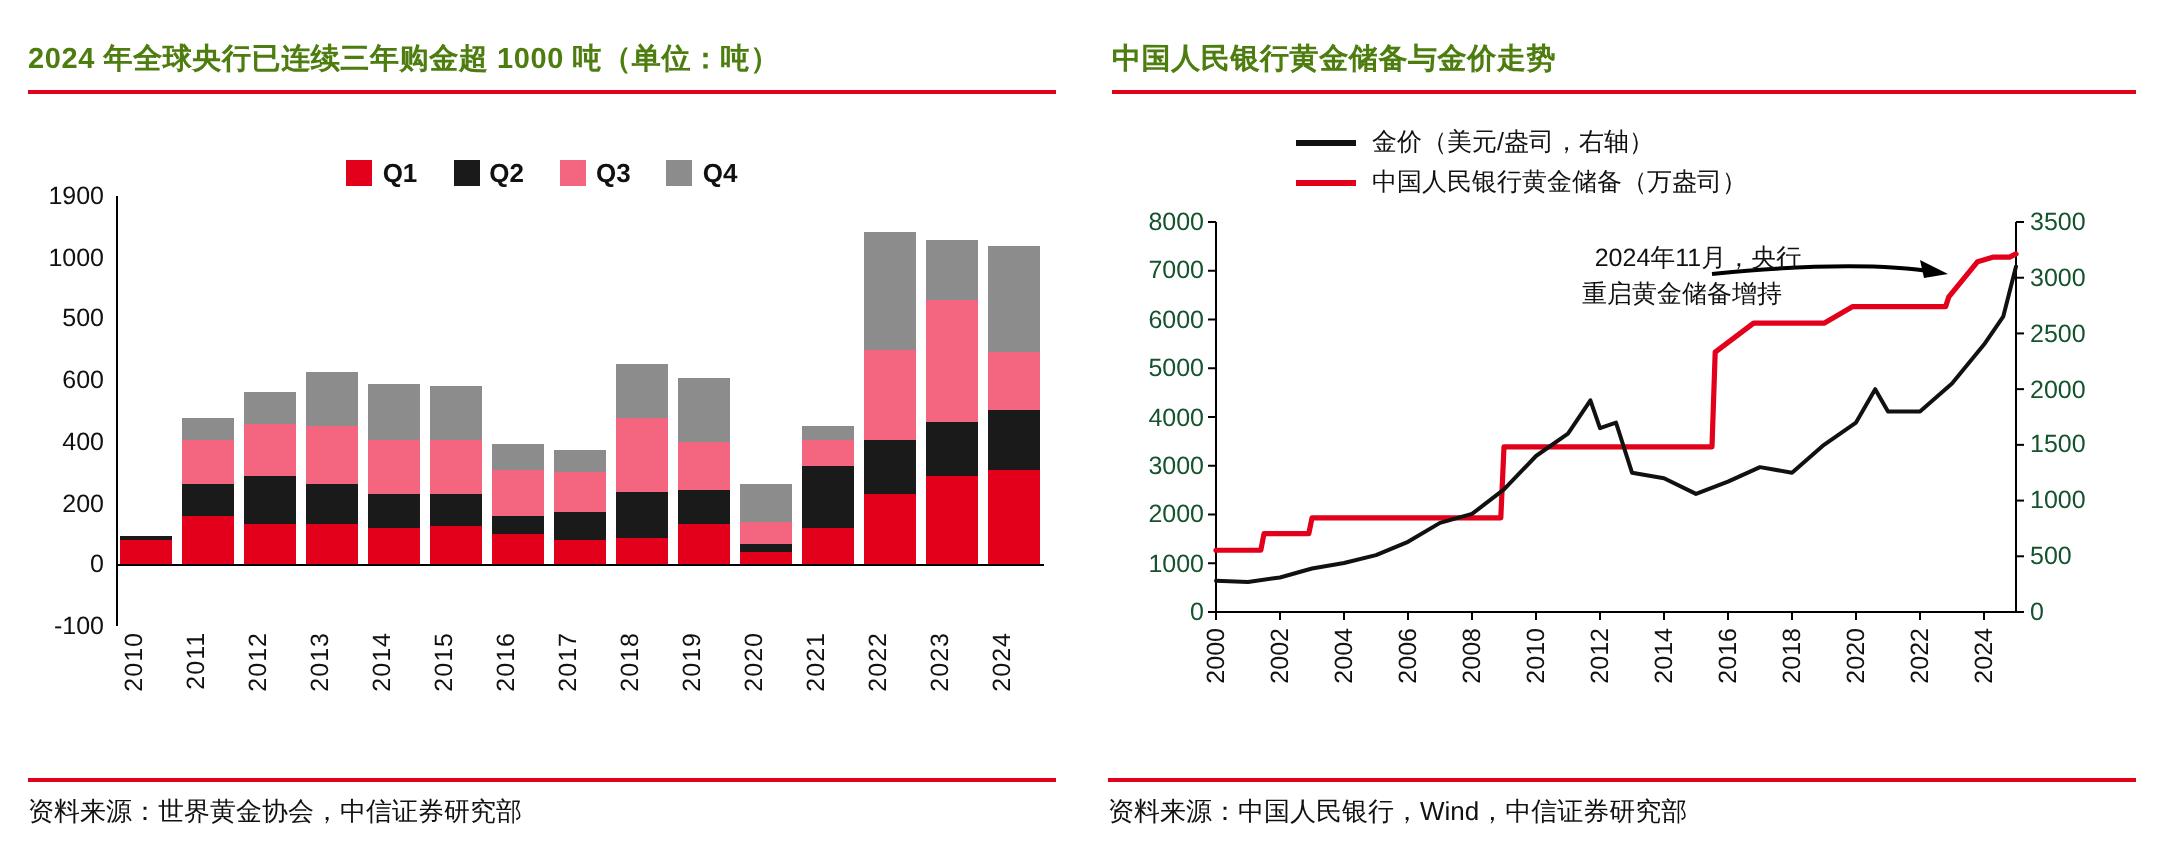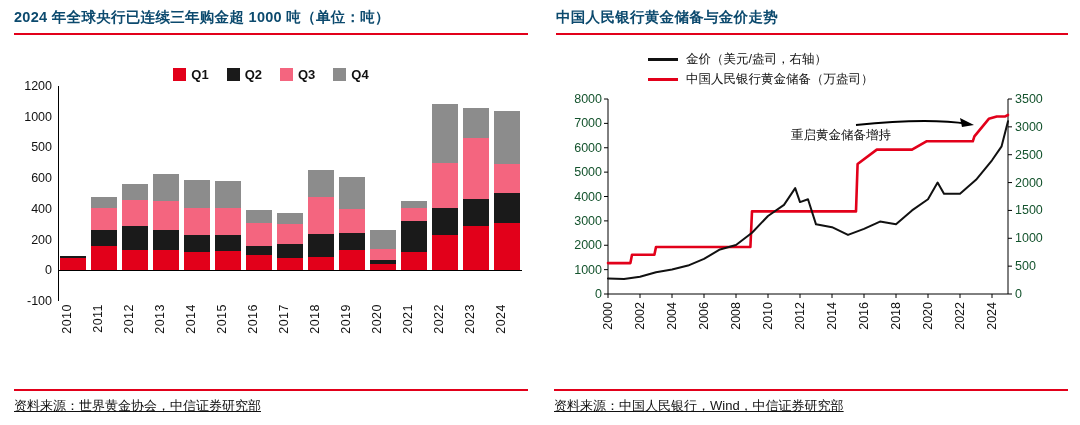--- a/index.html
+++ b/index.html
@@ -1,24 +1,24 @@
 <!DOCTYPE html>
 <html><head>
 <meta charset="utf-8">
 <style>
   html,body{margin:0;padding:0;}
   body{width:1080px;height:425px;background:#ffffff;font-family:"Liberation Sans","DejaVu Sans",sans-serif;color:#1a1a1a;overflow:hidden;}
   .wrap{display:flex;width:1080px;height:425px;}
   .panel{position:relative;box-sizing:border-box;}
   .panel-left{width:540px;height:425px;padding:0 12px 0 14px;}
   .panel-right{width:540px;height:425px;padding:0 12px 0 16px;}
-  .ptitle{font-size:14.5px;font-weight:700;color:#0c4a6e;letter-spacing:.3px;padding-top:8px;padding-bottom:6px;}
+  .ptitle{font-size:14.5px;font-weight:700;color:#4d7c0f;letter-spacing:.3px;padding-top:20px;padding-bottom:6px;}
   .rule{height:2px;background:#e2001a;width:100%;}
   .rule-top{margin-bottom:0;}
-  .src{position:absolute;bottom:10px;left:14px;right:12px;font-size:13px;color:#111;text-decoration:underline;}
+  .src{position:absolute;bottom:10px;left:14px;right:12px;font-size:13px;color:#111;}
   .src-line{height:2px;background:#e2001a;position:absolute;bottom:34px;left:14px;right:12px;}
 
   
   .legend{display:flex;justify-content:center;gap:18px;align-items:center;margin-top:32px;margin-bottom:4px;}
   .lg{display:flex;align-items:center;gap:5px;font-size:13px;font-weight:700;color:#111;}
   .sw{width:13px;height:13px;display:inline-block;}
 
   
   #leftChart{position:relative;width:512px;height:250px;margin-left:0;}
   .yaxis-l{position:absolute;left:0;top:0;width:44px;height:215px;}
@@ -69,21 +69,21 @@
 
     <div id="leftChart">
       <div class="yaxis-l" id="leftYAxis">
           <div class="ytick" style="top: 215px;">-100</div>
           <div class="ytick" style="top: 184.286px;">0</div>
           <div class="ytick" style="top: 153.571px;">200</div>
           <div class="ytick" style="top: 122.857px;">400</div>
           <div class="ytick" style="top: 92.1429px;">600</div>
           <div class="ytick" style="top: 61.4286px;">500</div>
           <div class="ytick" style="top: 30.7143px;">1000</div>
-          <div class="ytick" style="top: 0px;">1200</div>
+          <div class="ytick" style="top: 0px;">1900</div>
         </div>
       <div class="axisline" id="leftAxisV" style="left: 44px; top: 0px; width: 1px; height: 215px;"></div>
       <div class="axisline" id="leftAxisH" style="left: 44px; top: 184.286px; width: 464px; height: 1px;"></div>
       <div class="bars" id="leftBars">
           <div class="barcol">
             <div class="seg" style="position: absolute; left: 0px; top: 172px; height: 12.2857px; background: rgb(226, 0, 26);"></div>
             <div class="seg" style="position: absolute; left: 0px; top: 169.696px; height: 2.30357px; background: rgb(26, 26, 26);"></div>
           </div>
           <div class="barcol">
             <div class="seg" style="position: absolute; left: 0px; top: 160.482px; height: 23.8036px; background: rgb(226, 0, 26);"></div>
@@ -241,20 +241,21 @@
           <line x1="308" y1="203" x2="308" y2="207" stroke="#000" stroke-width="1"></line>
           <line x1="340" y1="203" x2="340" y2="207" stroke="#000" stroke-width="1"></line>
           <line x1="372" y1="203" x2="372" y2="207" stroke="#000" stroke-width="1"></line>
           <line x1="404" y1="203" x2="404" y2="207" stroke="#000" stroke-width="1"></line>
           <line x1="436" y1="203" x2="436" y2="207" stroke="#000" stroke-width="1"></line>
           <path d="M52.00 172.12 L74.40 172.12 L76.00 163.81 L98.40 163.81 L100.00 155.98 L194.40 155.98 L196.00 120.39 L200.80 120.39 L300.00 120.39 L301.60 73.03 L320.80 58.60 L354.40 58.60 L356.00 58.60 L370.40 50.31 L416.80 50.31 L418.40 45.44 L432.80 27.82 L440.80 25.55 L448.80 25.55 L452.00 23.97 " fill="none" stroke="#e2001a" stroke-width="2.6" stroke-linejoin="round" stroke-linecap="round"></path>
           <path d="M52.00 187.40 L68.00 187.96 L84.00 185.73 L100.00 181.27 L116.00 178.49 L132.00 174.59 L148.00 167.90 L164.00 158.43 L180.00 153.97 L196.00 141.71 L212.00 125.00 L228.00 113.86 L239.20 97.14 L244.00 111.07 L252.00 108.29 L260.00 133.36 L276.00 136.14 L292.00 143.94 L308.00 137.81 L324.00 130.57 L340.00 133.36 L356.00 119.43 L372.00 108.29 L381.60 91.57 L388.00 102.71 L404.00 102.71 L420.00 88.79 L436.00 69.29 L445.60 55.36 L452.00 30.29 " fill="none" stroke="#111111" stroke-width="2" stroke-linejoin="round" stroke-linecap="round"></path>
           <path d="M 300 34 C 340 30 380 28 412 33" fill="none" stroke="#000" stroke-width="2"></path>
           <path d="M 418 34 L 404 27 L 406 36 Z" fill="#000"></path>
         </svg>
+      <div class="annot" id="annot1" style="left: 218px; top: 18px; width: 150px;">2024年11月，央行</div>
       <div class="annot" id="annot2" style="left: 210px; top: 36px; width: 150px;">重启黄金储备增持</div>
     <div class="ylab" style="left: 2px; top: 203px; width: 44px; text-align: right;">0</div><div class="ylab" style="left: 2px; top: 178.625px; width: 44px; text-align: right;">1000</div><div class="ylab" style="left: 2px; top: 154.25px; width: 44px; text-align: right;">2000</div><div class="ylab" style="left: 2px; top: 129.875px; width: 44px; text-align: right;">3000</div><div class="ylab" style="left: 2px; top: 105.5px; width: 44px; text-align: right;">4000</div><div class="ylab" style="left: 2px; top: 81.125px; width: 44px; text-align: right;">5000</div><div class="ylab" style="left: 2px; top: 56.75px; width: 44px; text-align: right;">6000</div><div class="ylab" style="left: 2px; top: 32.375px; width: 44px; text-align: right;">7000</div><div class="ylab" style="left: 2px; top: 8px; width: 44px; text-align: right;">8000</div><div class="ylab" style="left: 459px; top: 203px;">0</div><div class="ylab" style="left: 459px; top: 175.143px;">500</div><div class="ylab" style="left: 459px; top: 147.286px;">1000</div><div class="ylab" style="left: 459px; top: 119.429px;">1500</div><div class="ylab" style="left: 459px; top: 91.5714px;">2000</div><div class="ylab" style="left: 459px; top: 63.7143px;">2500</div><div class="ylab" style="left: 459px; top: 35.8571px;">3000</div><div class="ylab" style="left: 459px; top: 8px;">3500</div><div class="xlab-r" style="left: 45px; top: 211px;">2000</div><div class="xlab-r" style="left: 77px; top: 211px;">2002</div><div class="xlab-r" style="left: 109px; top: 211px;">2004</div><div class="xlab-r" style="left: 141px; top: 211px;">2006</div><div class="xlab-r" style="left: 173px; top: 211px;">2008</div><div class="xlab-r" style="left: 205px; top: 211px;">2010</div><div class="xlab-r" style="left: 237px; top: 211px;">2012</div><div class="xlab-r" style="left: 269px; top: 211px;">2014</div><div class="xlab-r" style="left: 301px; top: 211px;">2016</div><div class="xlab-r" style="left: 333px; top: 211px;">2018</div><div class="xlab-r" style="left: 365px; top: 211px;">2020</div><div class="xlab-r" style="left: 397px; top: 211px;">2022</div><div class="xlab-r" style="left: 429px; top: 211px;">2024</div></div>
 
     <div class="src-line"></div>
     <div class="src">资料来源：中国人民银行，Wind，中信证券研究部</div>
   </div>
 
 </div>
 
 </body></html>

